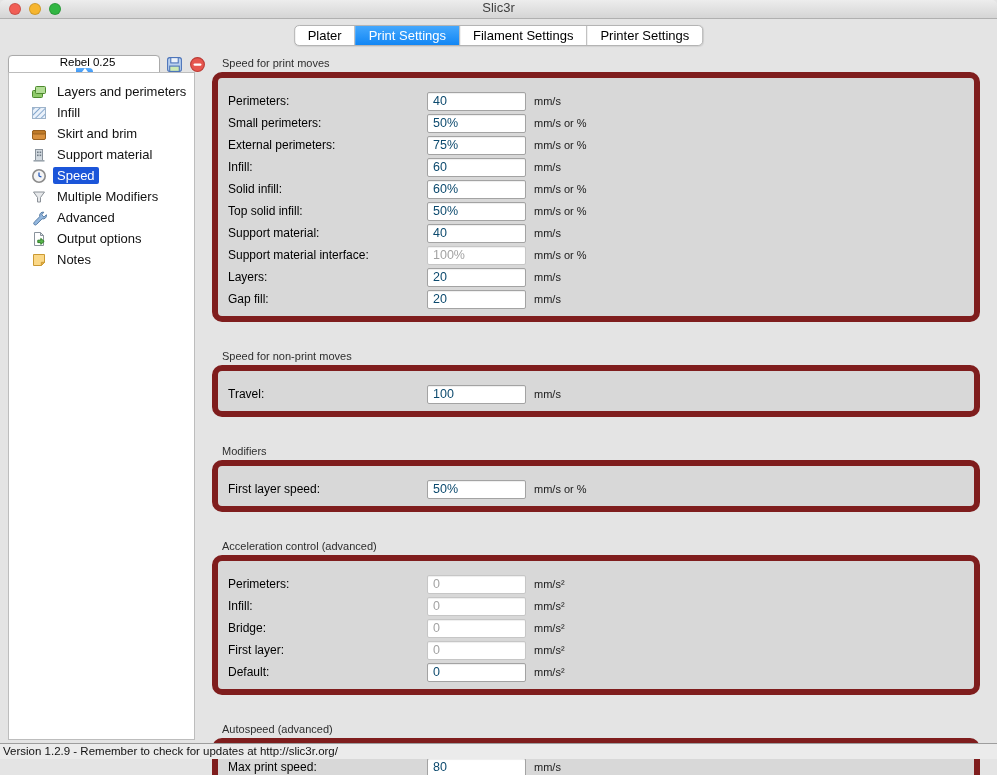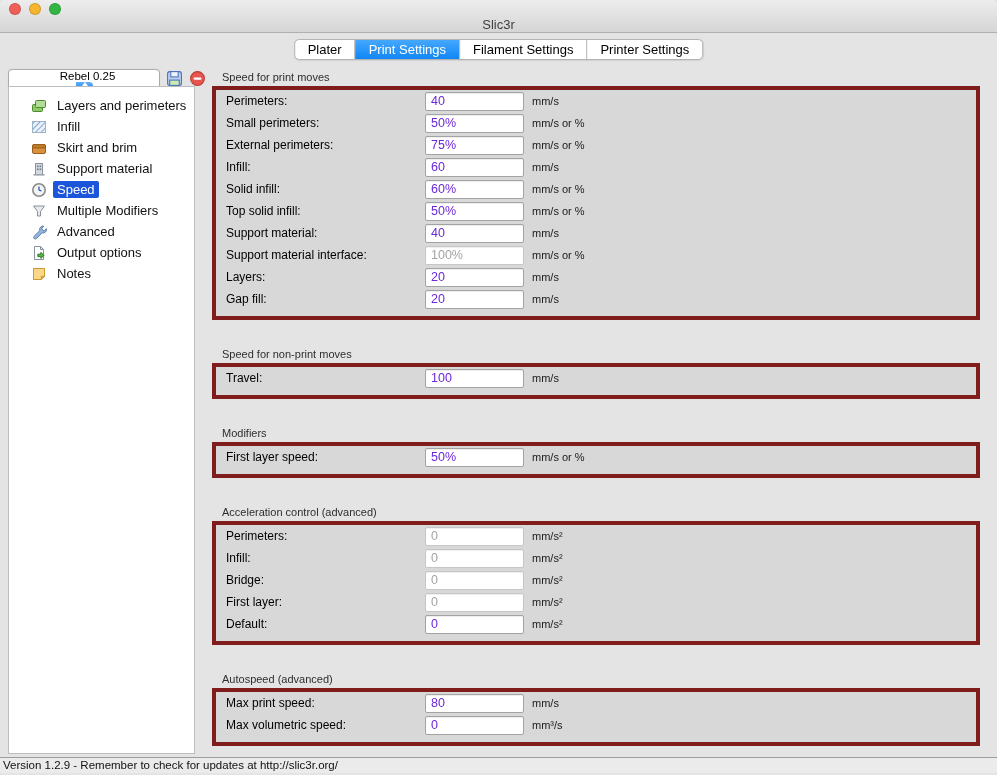--- a/index.html
+++ b/index.html
@@ -1,23 +1,23 @@
 <!DOCTYPE html>
 <html><head>
 <meta charset="utf-8">
 <style>
   * { margin:0; padding:0; box-sizing:border-box; }
   html,body { width:997px; height:775px; overflow:hidden; }
   body { font-family:"Liberation Sans", sans-serif; background:#e4e4e4; color:#111; }
 
   
   .titlebar {
-    height:33px; background:linear-gradient(#ededed,#d5d5d5);
+    height:19px; background:linear-gradient(#ededed,#d5d5d5);
     border-bottom:1px solid #b0b0b0; position:relative;
-    display:flex; align-items:flex-end; justify-content:center;
+    display:flex; align-items:flex-start; justify-content:center;
     border-radius:5px 5px 0 0;
   }
   .titlebar .title { font-size:13px; color:#3f3f3f; }
   .traffic { position:absolute; left:9px; top:3px; display:flex; gap:8px; }
   .light { width:12px; height:12px; border-radius:50%; border:0.5px solid rgba(0,0,0,.15); }
   .light.red    { background:#f15e55; }
   .light.yellow { background:#f6b52e; }
   .light.green  { background:#32b643; }
 
   
@@ -64,29 +64,29 @@
   .tree-item { height:21px; display:flex; align-items:center; padding-left:22px; font-size:13px; }
   .tree-item .ticon { width:16px; height:16px; margin-right:6px; flex:0 0 16px; }
   .tree-item .tlabel { padding:1px 4px; border-radius:2px; white-space:nowrap; }
   .tree-item.selected .tlabel { background:#1b55d9; color:#ffffff; }
 
   
   .main { position:absolute; left:212px; top:38px; width:768px; }
   .section { margin-bottom:28px; }
   .section-header { font-size:11px; color:#2e2e2e; padding-left:10px; margin-bottom:3px; }
   .section-box {
-    background:#d8d8d8; border:4px solid #7f1d1d; border-radius:0;
-    padding:0 0 6px 0;
+    background:#d8d8d8; border:6px solid #7f1d1d; border-radius:10px;
+    padding:12px 0 6px 0;
   }
   .row { height:22px; display:flex; align-items:center; padding-left:10px; }
   .row-label { width:199px; font-size:12px; color:#000; }
   .row input {
     width:99px; height:19px; border:1px solid #a3a3a3; border-radius:2px;
     background:#fff; font-family:"Liberation Sans",sans-serif; font-size:12.5px;
-    padding:0 5px; color:#6d28d9; box-shadow:inset 0 1px 1px rgba(0,0,0,.07);
+    padding:0 5px; color:#0c4a6e; box-shadow:inset 0 1px 1px rgba(0,0,0,.07);
     outline:none;
   }
   .row input.disabled { color:#a3a3a3; border-color:#c6c6c6; }
   .row .unit { margin-left:8px; font-size:11px; color:#1a1a1a; }
 
   
   .statusbar {
     position:absolute; left:0; bottom:0; width:100%; height:16px;
     background:#ebebeb; border-top:1px solid #9d9d9d;
     font-size:11.5px; color:#111; line-height:15px; padding-left:3px;

